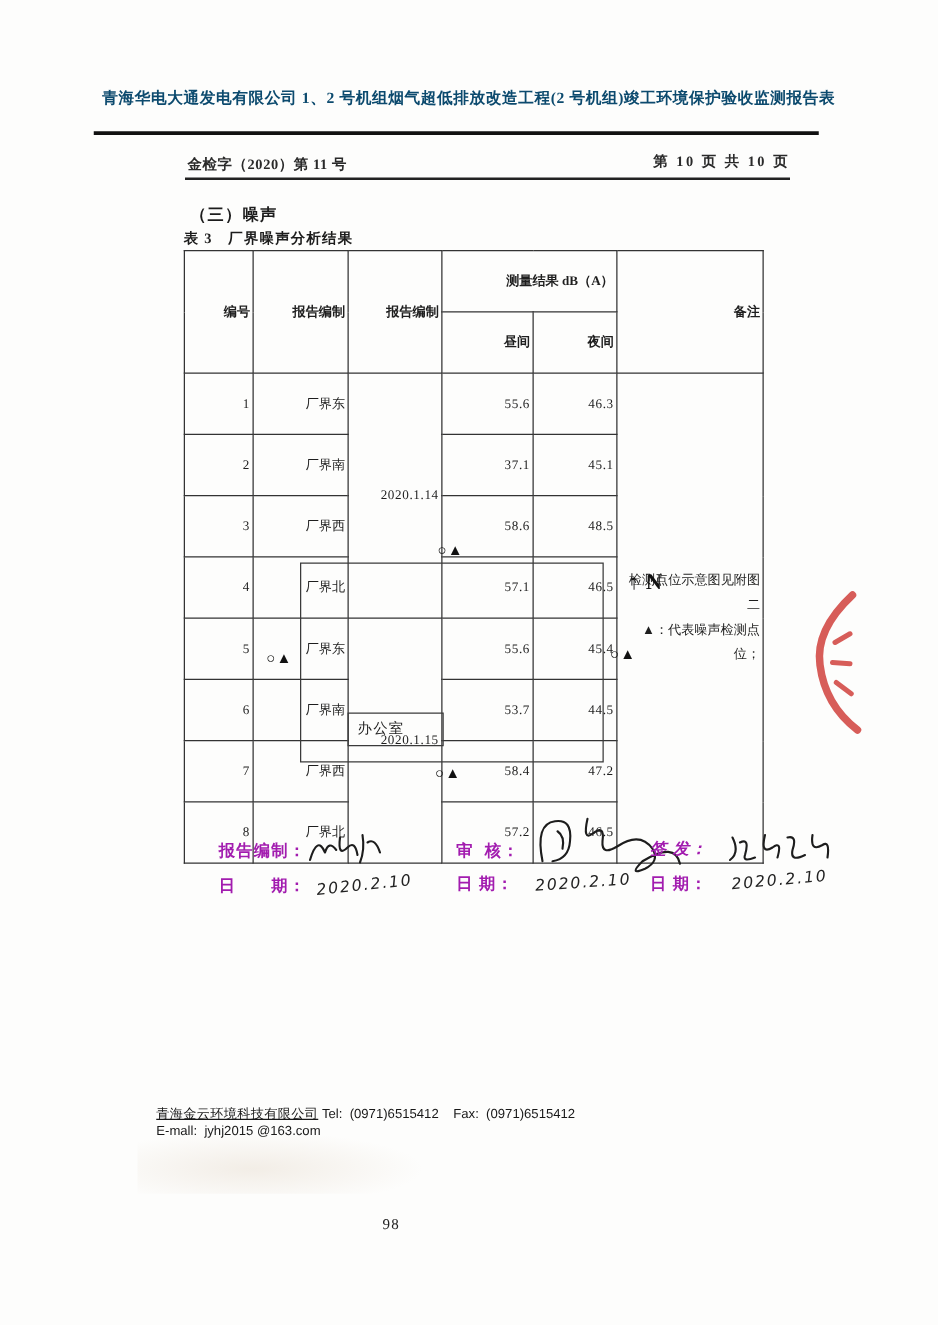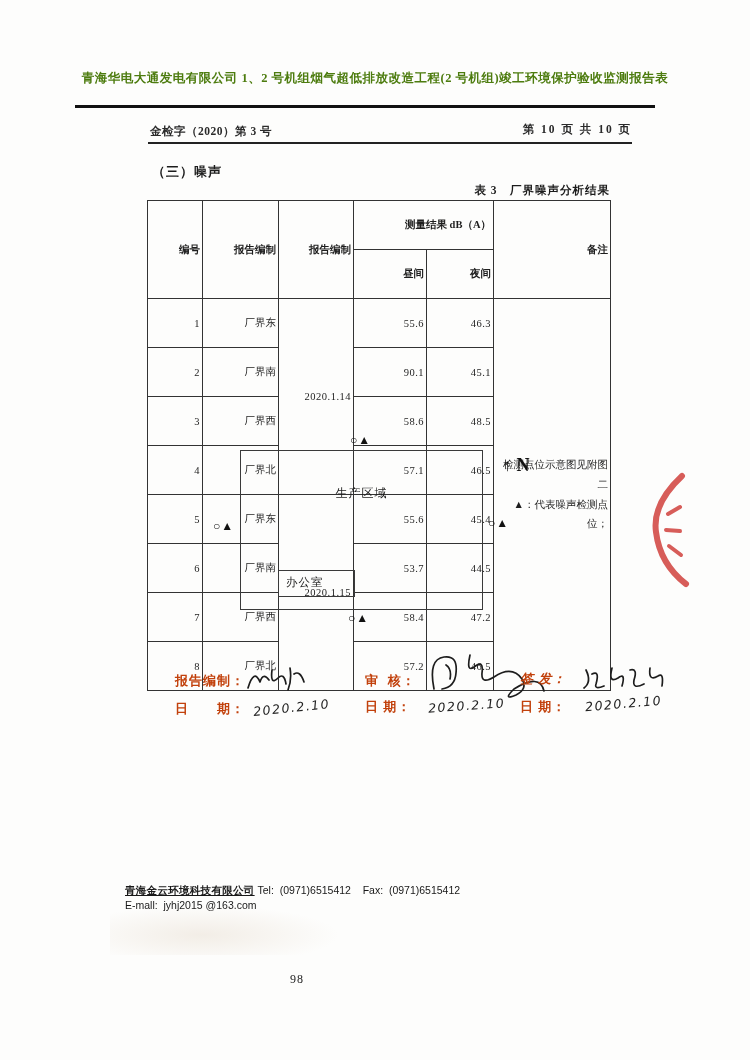--- a/index.html
+++ b/index.html
@@ -2,29 +2,29 @@
 <html><head>
 <meta charset="utf-8">
 <style>
   * { margin:0; padding:0; box-sizing:border-box; }
   html,body { width:750px; height:1060px; background:#fdfdfc; }
   body { font-family:"Liberation Serif", serif; color:#1c1c1c; position:relative; overflow:hidden; }
   .page { position:absolute; left:0; top:0; width:750px; height:1060px; }
 
   .abs { position:absolute; }
 
-  .doc-title { left:0; top:70px; width:750px; text-align:center; font-size:12.5px; font-weight:bold; letter-spacing:.5px; color:#4d7c0f; }
+  .doc-title { left:0; top:70px; width:750px; text-align:center; font-size:12.5px; font-weight:bold; letter-spacing:.5px; color:#0c4a6e; }
   .rule-thick { left:75px; top:105px; width:580px; height:2.5px; background:#111; }
 
   .doc-no { left:150px; top:124px; font-size:11.5px; font-weight:bold; color:#2a2a2a; letter-spacing:.5px; }
   .page-info { top:122px; right:118px; font-size:11.5px; font-weight:bold; color:#2a2a2a; letter-spacing:2px;margin-left:10px; }
   .rule-thin { left:148px; top:142px; width:484px; height:1.5px; background:#222; }
 
   .section-heading { left:152px; top:163px; font-size:13px; font-weight:bold; letter-spacing:1px; }
-  .table-title { left:147px; top:183px; width:463px; text-align:right; font-size:11.5px; font-weight:bold; letter-spacing:1px; }
+  .table-title { left:147px; top:183px; width:463px; text-align:left; font-size:11.5px; font-weight:bold; letter-spacing:1px; }
 
   table.noise { position:absolute; left:147px; top:200px; width:463px; border-collapse:collapse; table-layout:fixed; }
   table.noise th, table.noise td { border:1px solid #333; font-size:10.5px; text-align:right; padding:17px 2px; color:#1e1e1e; }
   table.noise { border:1.5px solid #222; }
   table.noise th { font-weight:bold; }
   .hrow1 { height:25px; } .hrow2 { height:25px; } .drow { height:20px; }
   td.remark-cell { text-align:left; vertical-align:middle; padding-left:6px; font-size:10.5px; line-height:1.9; }
   .num { letter-spacing:.5px; }
 
   
@@ -35,43 +35,43 @@
   .marker { font-size:12px; color:#111; letter-spacing:1px; white-space:nowrap; }
   .marker-top { left:350px; top:433px; }
   .marker-left { left:213px; top:519px; }
   .marker-right { left:488px; top:516px; }
   .marker-bottom { left:348px; top:611px; }
   .north { left:503px; top:455px; font-size:18px; font-weight:bold; color:#111; }
   .north .arrow { font-size:17px; font-weight:normal; margin-right:5px; }
   .fig-caption { left:205px; top:625px; font-size:12.5px; font-weight:bold; letter-spacing:.5px; }
 
   
-  .sig-label { font-size:13px; font-weight:bold; color:#c2410c; letter-spacing:1px; white-space:nowrap; }
+  .sig-label { font-size:13px; font-weight:bold; color:#a21caf; letter-spacing:1px; white-space:nowrap; }
   .hand { font-family:"DejaVu Sans", sans-serif; font-style:italic; color:#222; font-size:12.5px; letter-spacing:1.5px; white-space:nowrap; }
   .sig-svg path { fill:none; stroke:#1d1d1d; stroke-width:1.7; stroke-linecap:round; stroke-linejoin:round; }
 
   
   .stamp-svg path { fill:none; stroke:#cf3a36; stroke-linecap:round; }
 
   
   .footer-line1 { left:125px; top:884px; font-size:10.5px; font-family:"Liberation Sans", sans-serif; color:#181818; white-space:nowrap; }
-  .footer-line1 .company { font-weight:bold; text-decoration:underline; font-family:"Liberation Serif", serif; letter-spacing:.3px; }
+  .footer-line1 .company { font-weight:normal; text-decoration:underline; font-family:"Liberation Serif", serif; letter-spacing:.3px; }
   .footer-line2 { left:125px; top:899px; font-size:10.5px; font-family:"Liberation Sans", sans-serif; color:#181818; }
   .smudge { left:110px; top:905px; width:230px; height:50px; background:radial-gradient(ellipse at 40% 60%, rgba(210,190,165,.25), rgba(210,190,165,0) 70%); }
 
-  .page-number { left:0; top:972px; width:594px; text-align:center; font-size:12px; color:#222; letter-spacing:1px; }
+  .page-number { left:16px; top:972px; width:594px; text-align:center; font-size:12px; color:#222; letter-spacing:1px; }
 </style>
 </head>
 <body>
 
 <div class="page">
 
   <div class="abs doc-title">青海华电大通发电有限公司 1、2 号机组烟气超低排放改造工程(2 号机组)竣工环境保护验收监测报告表</div>
   <div class="abs rule-thick"></div>
-  <div class="abs doc-no">金检字（2020）第 3 号</div>
+  <div class="abs doc-no">金检字（2020）第 11 号</div>
   <div class="abs page-info">第 10 页 共 10 页</div>
   <div class="abs rule-thin"></div>
 
   <div class="abs section-heading">（三）噪声</div>
   <div class="abs table-title">表 3　厂界噪声分析结果</div>
 
   <table class="noise">
     <colgroup>
       <col style="width:55px">
         <col style="width:76px">
@@ -99,21 +99,21 @@
       <td class="num">55.6</td>
       <td class="num">46.3</td>
       <td rowspan="8" class="remark-cell">
         <div>检测点位示意图见附图二</div>
         <div>▲：代表噪声检测点位；</div>
       </td>
     </tr>
     <tr class="drow">
       <td class="num">2</td>
       <td>厂界南</td>
-      <td class="num">90.1</td>
+      <td class="num">37.1</td>
       <td class="num">45.1</td>
     </tr>
     <tr class="drow">
       <td class="num">3</td>
       <td>厂界西</td>
       <td class="num">58.6</td>
       <td class="num">48.5</td>
     </tr>
     <tr class="drow">
       <td class="num">4</td>
@@ -144,21 +144,20 @@
       <td class="num">8</td>
       <td>厂界北</td>
       <td class="num">57.2</td>
       <td class="num">46.5</td>
     </tr>
   </tbody>
     </table>
 
   <div class="abs marker marker-top">○▲</div>
   <div class="abs diagram-rect"></div>
-  <div class="abs area-label">生产区域</div>
   <div class="abs office-box"></div>
   <div class="abs office-label">办公室</div>
   <div class="abs marker marker-left">○▲</div>
   <div class="abs marker marker-right">○▲</div>
   <div class="abs marker marker-bottom">○▲</div>
   <div class="abs north">
     <span class="arrow">↑</span><span>N</span>
   </div>
 
   <div class="abs sig-label" style="left:175px; top:672px;">报告编制：</div>

